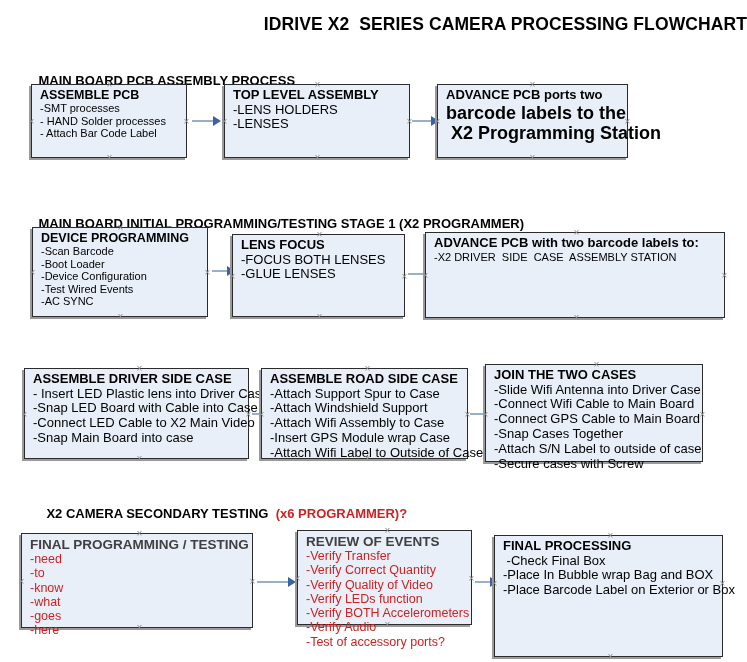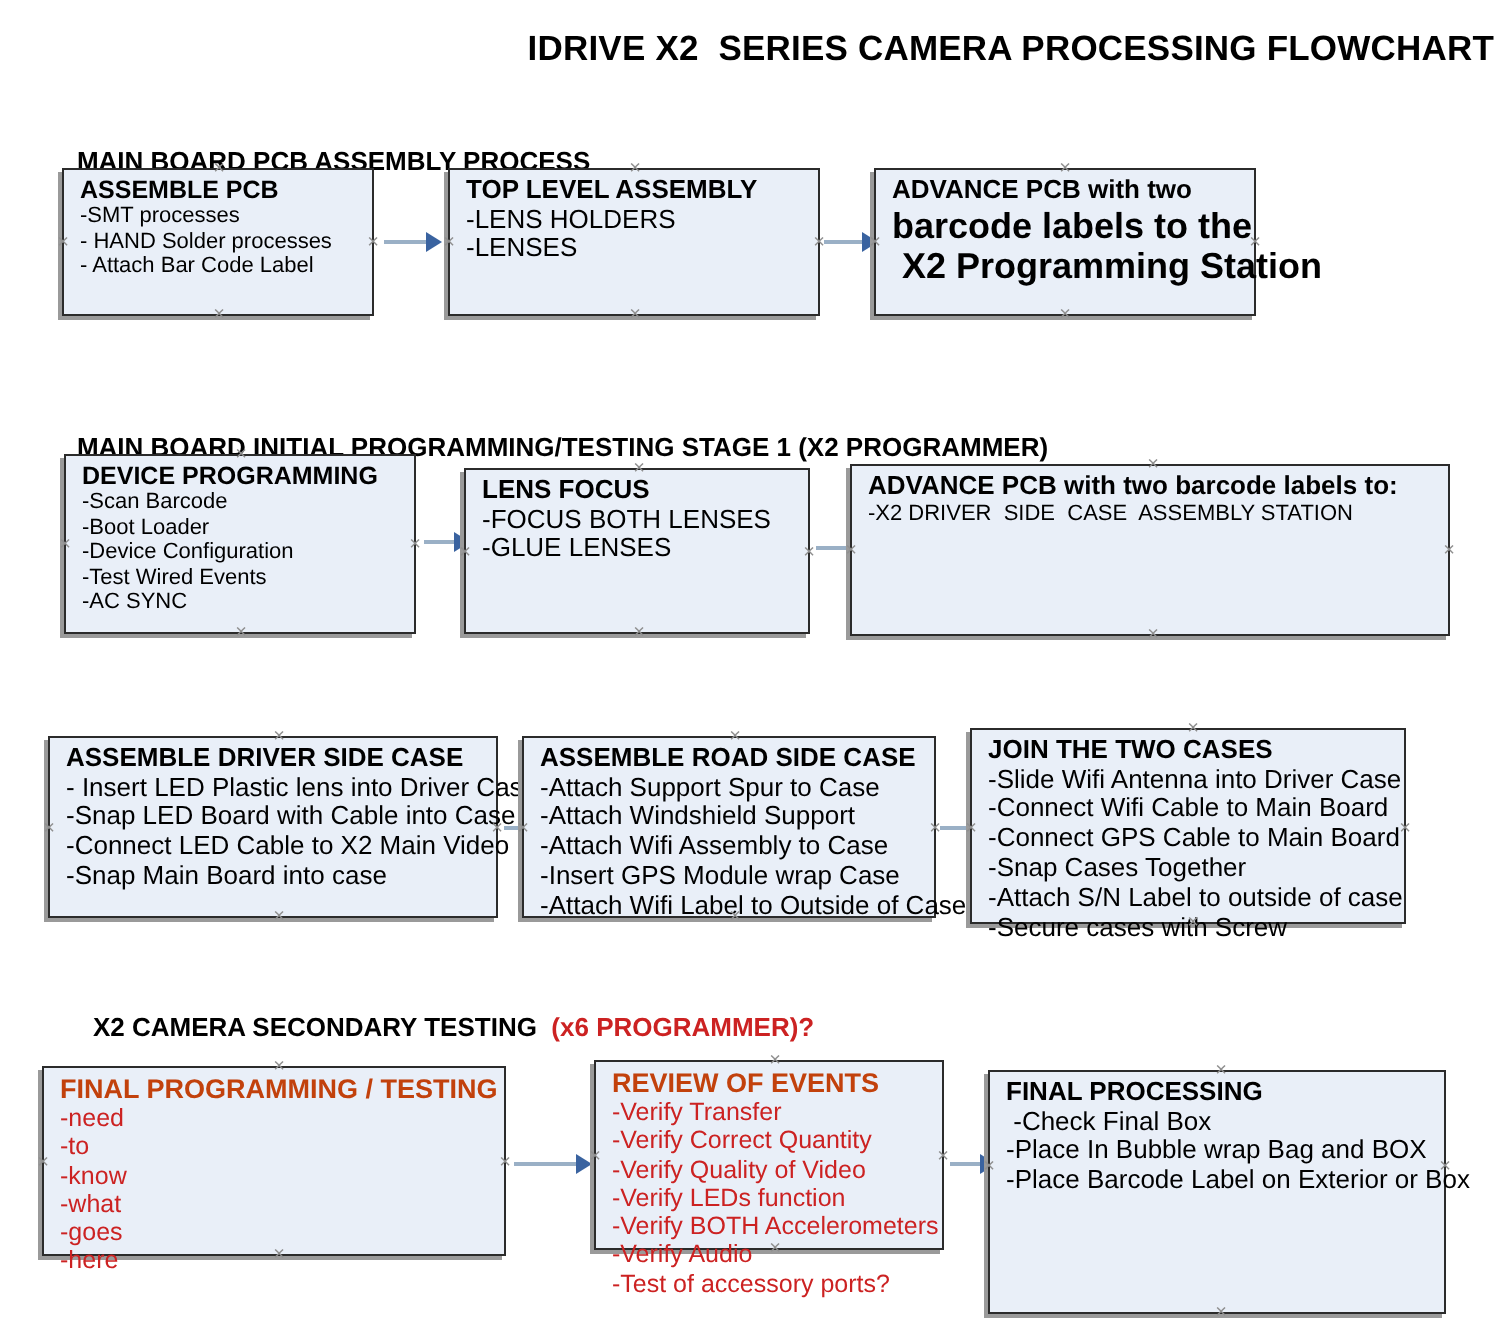--- a/index.html
+++ b/index.html
@@ -50,21 +50,21 @@
 
   
   .t-sm .btitle{font-size:12.5px;}
   .t-sm .bline{font-size:11px;}
   .t-md .btitle{font-size:13px;}
   .t-md .bline{font-size:13px;}
   .t-lg .btitle{font-size:13.5px;}
   .t-lg .bline{font-size:12.5px;}
 
   .bold-body .bline{font-weight:bold;font-size:18px;}
-  .red-text .btitle{color:#c2410c;}
+  .red-text .btitle{color:#404040;}
   .red-text .bline{color:#cc2222;}
 
   
   .handle{
     position:absolute;
     width:9px;height:9px;
     color:#8f8f8f;
     font-size:10px;
     line-height:9px;
     text-align:center;
@@ -128,21 +128,21 @@
     <span class="handle" style="right:-5px;top:32px;"></span>
   </div>
 
   <div class="arrow" style="left:412px;top:116px;width:28px;">
     <div class="shaft" style="width:21px;"></div>
     <div class="head" style="left:19px;"></div>
   </div>
 
   <div class="pbox t-md bold-body" style="left:437px;top:84px;width:191px;height:74px;">
     <div class="body">
-      <div class="btitle">ADVANCE PCB with two</div>
+      <div class="btitle">ADVANCE PCB ports two</div>
       <div class="bline">barcode labels to the</div>
       <div class="bline"> X2 Programming Station</div>
     </div>
     <span class="handle" style="left:90px;top:-5px;"></span>
     <span class="handle" style="left:90px;bottom:-5px;"></span>
     <span class="handle" style="left:-5px;top:32px;"></span>
     <span class="handle" style="right:-5px;top:32px;"></span>
   </div>
 
   <div class="section-head" style="left:24px;top:201px;">

